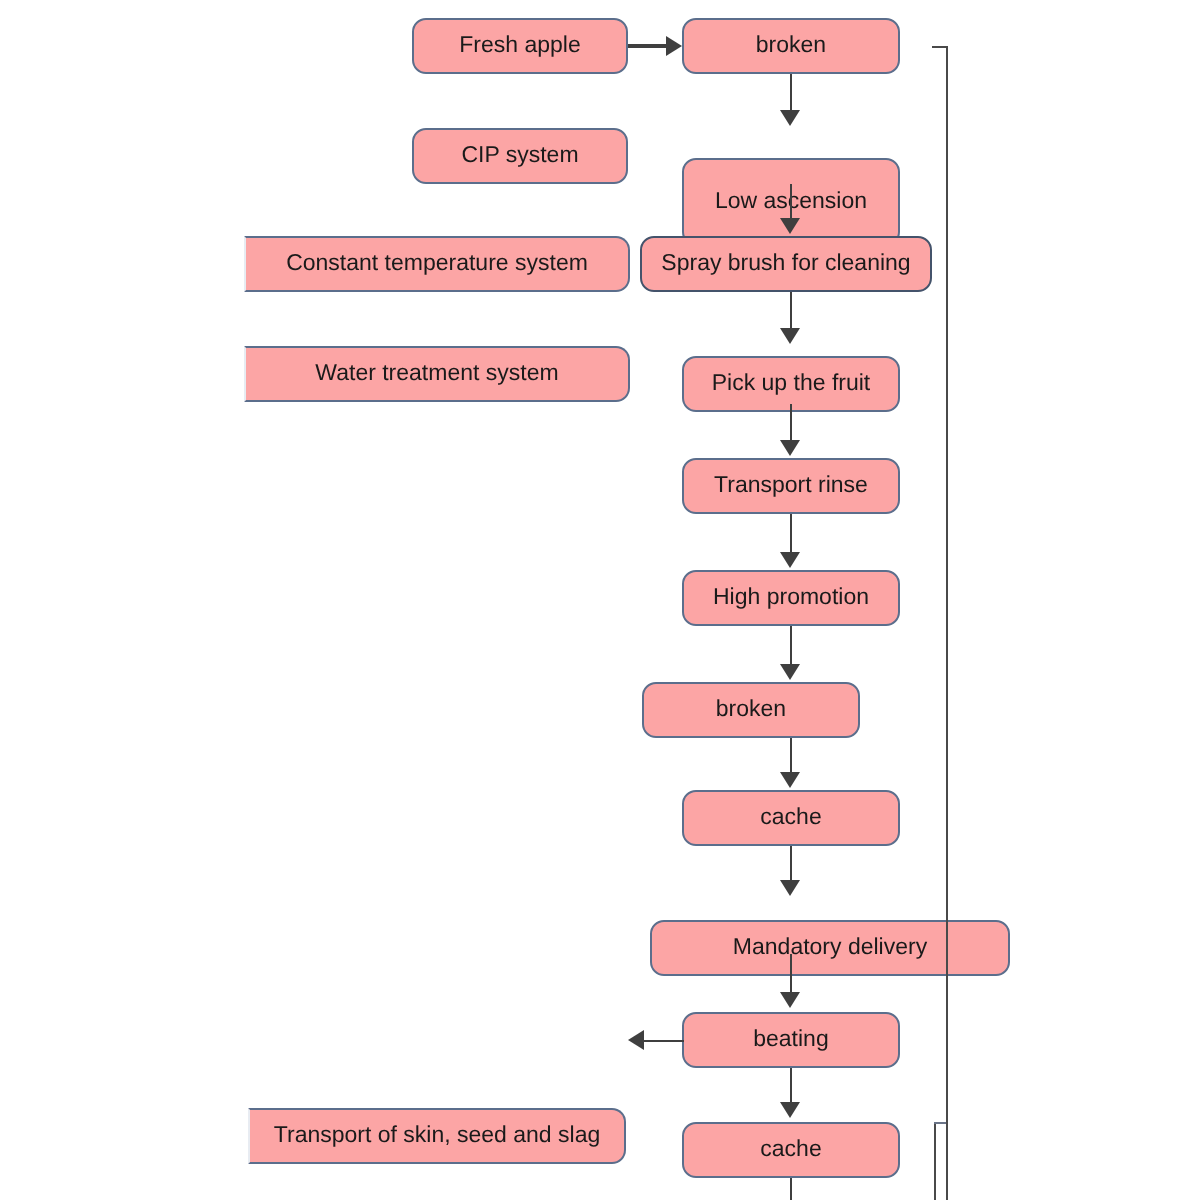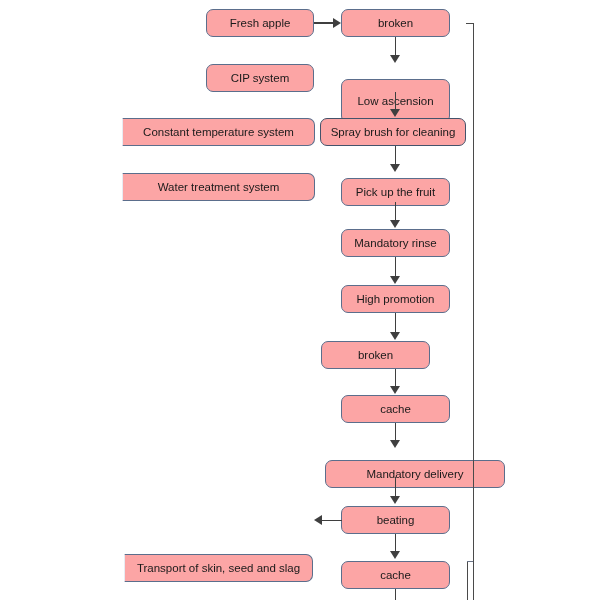--- a/index.html
+++ b/index.html
@@ -137,21 +137,21 @@
 
   <div class="node strong" style="left:320px; top:118px; width:146px; height:28px;">
     <span>Spray brush for cleaning</span>
   </div>
 
   <div class="node" style="left:341px; top:178px; width:109px; height:28px;">
     <span>Pick up the fruit</span>
   </div>
 
   <div class="node" style="left:341px; top:229px; width:109px; height:28px;">
-    <span>Mandatory rinse</span>
+    <span>Transport rinse</span>
   </div>
 
   <div class="node" style="left:341px; top:285px; width:109px; height:28px;">
     <span>High promotion</span>
   </div>
 
   <div class="node" style="left:321px; top:341px; width:109px; height:28px;">
     <span>broken</span>
   </div>
 

